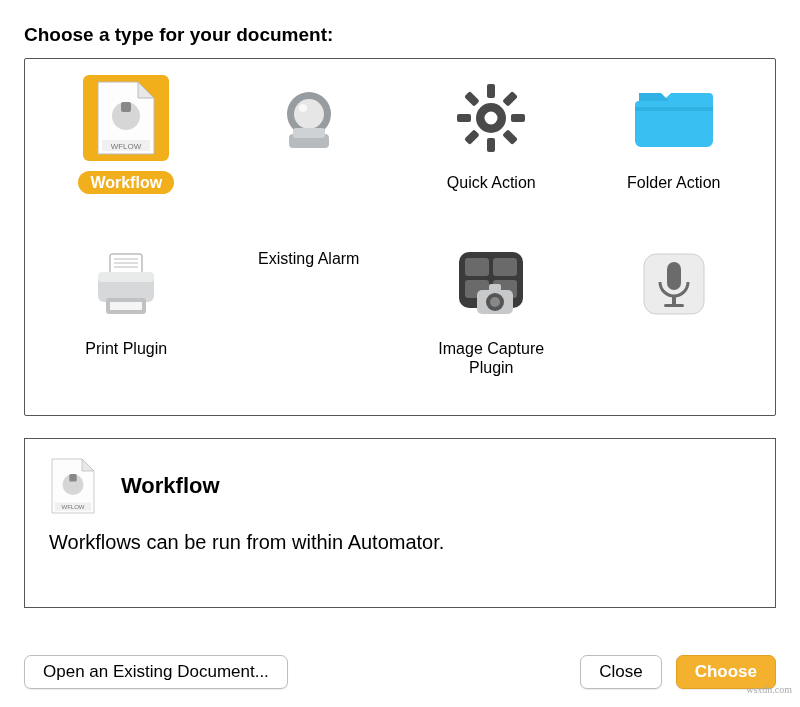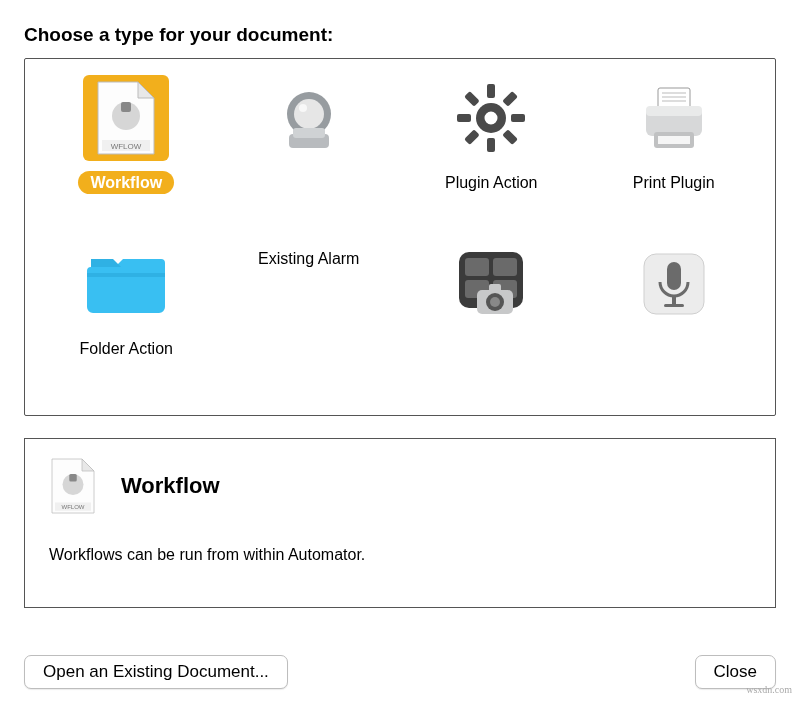--- a/index.html
+++ b/index.html
@@ -81,22 +81,22 @@
   .desc-head {
     display: flex;
     align-items: center;
     gap: 24px;
   }
   .desc-title {
     font-size: 22px;
     font-weight: 700;
   }
   .desc-body {
-    margin-top: 31px;
-    font-size: 16px;
+    margin-top: 16px;
+    font-size: 20px;
   }
   
   .footer {
     margin-top: auto;
     padding-top: 18px;
     display: flex;
     align-items: flex-start;
   }
   .btn {
     font-size: 17px;
@@ -173,48 +173,48 @@
               <use href="#t" transform="rotate(135)"></use>
               <use href="#t" transform="rotate(180)"></use>
               <use href="#t" transform="rotate(225)"></use>
               <use href="#t" transform="rotate(270)"></use>
               <use href="#t" transform="rotate(315)"></use>
               <circle r="8" fill="#fff"></circle>
               <circle r="8" fill="none" stroke="#4a4a4a" stroke-width="3"></circle>
             </g>
           </svg>
         </div>
-        <div class="cell-label">Plugin Action</div>
+        <div class="cell-label">Quick Action</div>
+      </div>
+
+      <div class="cell">
+        <div class="icon-box">
+          <svg width="82" height="70" viewBox="0 0 82 70">
+            <path d="M6 18 H30 L38 10 H76 A4 4 0 0 1 80 14 V58 A6 6 0 0 1 74 64 H8 A6 6 0 0 1 2 58 V22 A4 4 0 0 1 6 18 Z" fill="#39bff2"></path>
+            <path d="M2 24 H80 V28 H2 Z" fill="#2fb1e4"></path>
+            <path d="M6 10 H28 L36 18 H6 Z" fill="#2fb1e4"></path>
+          </svg>
+        </div>
+        <div class="cell-label">Folder Action</div>
       </div>
 
       <div class="cell">
         <div class="icon-box">
           <svg width="76" height="76" viewBox="0 0 76 76">
             <rect x="22" y="8" width="32" height="20" rx="2" fill="#fff" stroke="#999"></rect>
             <line x1="26" y1="13" x2="50" y2="13" stroke="#bbb"></line>
             <line x1="26" y1="17" x2="50" y2="17" stroke="#bbb"></line>
             <line x1="26" y1="21" x2="50" y2="21" stroke="#bbb"></line>
             <rect x="10" y="26" width="56" height="30" rx="6" fill="#d7d8d9"></rect>
             <rect x="10" y="26" width="56" height="10" rx="4" fill="#e9eaea"></rect>
             <rect x="18" y="52" width="40" height="16" rx="3" fill="#c0c1c2"></rect>
             <rect x="22" y="56" width="32" height="8" fill="#f5f5f5"></rect>
           </svg>
         </div>
         <div class="cell-label">Print Plugin</div>
-      </div>
-
-      <div class="cell">
-        <div class="icon-box">
-          <svg width="82" height="70" viewBox="0 0 82 70">
-            <path d="M6 18 H30 L38 10 H76 A4 4 0 0 1 80 14 V58 A6 6 0 0 1 74 64 H8 A6 6 0 0 1 2 58 V22 A4 4 0 0 1 6 18 Z" fill="#39bff2"></path>
-            <path d="M2 24 H80 V28 H2 Z" fill="#2fb1e4"></path>
-            <path d="M6 10 H28 L36 18 H6 Z" fill="#2fb1e4"></path>
-          </svg>
-        </div>
-        <div class="cell-label">Folder Action</div>
       </div>
 
       <div class="cell">
         <div class="cell-label">Existing Alarm</div>
       </div>
 
       <div class="cell">
         <div class="icon-box">
           <svg width="76" height="76" viewBox="0 0 76 76">
             <rect x="6" y="6" width="64" height="56" rx="10" fill="#3b3b3b"></rect>
@@ -223,20 +223,21 @@
             <rect x="12" y="34" width="24" height="18" rx="3" fill="#6a6a6a"></rect>
             <rect x="40" y="34" width="24" height="18" rx="3" fill="#6a6a6a"></rect>
             <g transform="translate(24 38)">
               <rect x="0" y="6" width="36" height="24" rx="5" fill="#c7c8c9"></rect>
               <rect x="12" y="0" width="12" height="8" rx="2" fill="#c7c8c9"></rect>
               <circle cx="18" cy="18" r="9" fill="#555"></circle>
               <circle cx="18" cy="18" r="5" fill="#888"></circle>
             </g>
           </svg>
         </div>
+        <div class="cell-label">Image Capture Plugin</div>
       </div>
 
       <div class="cell">
         <div class="icon-box">
           <svg width="76" height="76" viewBox="0 0 76 76">
             <rect x="8" y="8" width="60" height="60" rx="12" fill="#ececec" stroke="#cfcfcf"></rect>
             <g transform="translate(38 38)" fill="#6b6b6b">
               <rect x="-7" y="-22" width="14" height="28" rx="7"></rect>
               <path d="M-14 -2 a14 14 0 0 0 28 0" fill="none" stroke="#6b6b6b" stroke-width="3"></path>
               <rect x="-2" y="12" width="4" height="8"></rect>
@@ -263,17 +264,18 @@
       </span>
       <div class="desc-title">Workflow</div>
     </div>
     <div class="desc-body">Workflows can be run from within Automator.</div>
   </div>
 
   <div class="footer">
     <button class="btn">Open an Existing Document...</button>
     <span class="spacer"></span>
     <button class="btn">Close</button>
+    <button class="btn btn-primary">Choose</button>
   </div>
 
 </div>
 
 <div class="watermark">wsxdn.com</div>
 
 </body></html>

